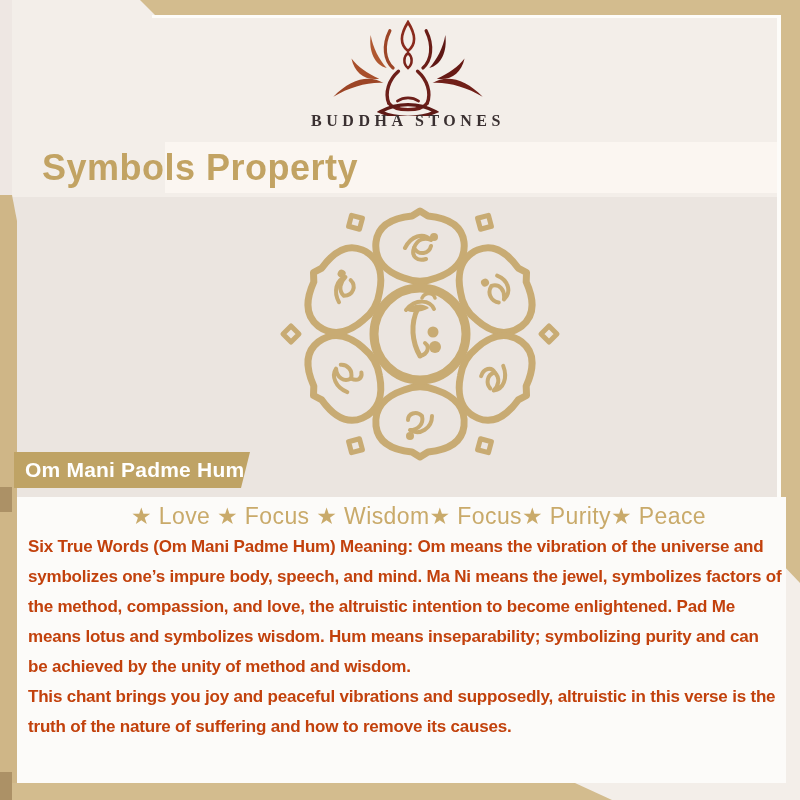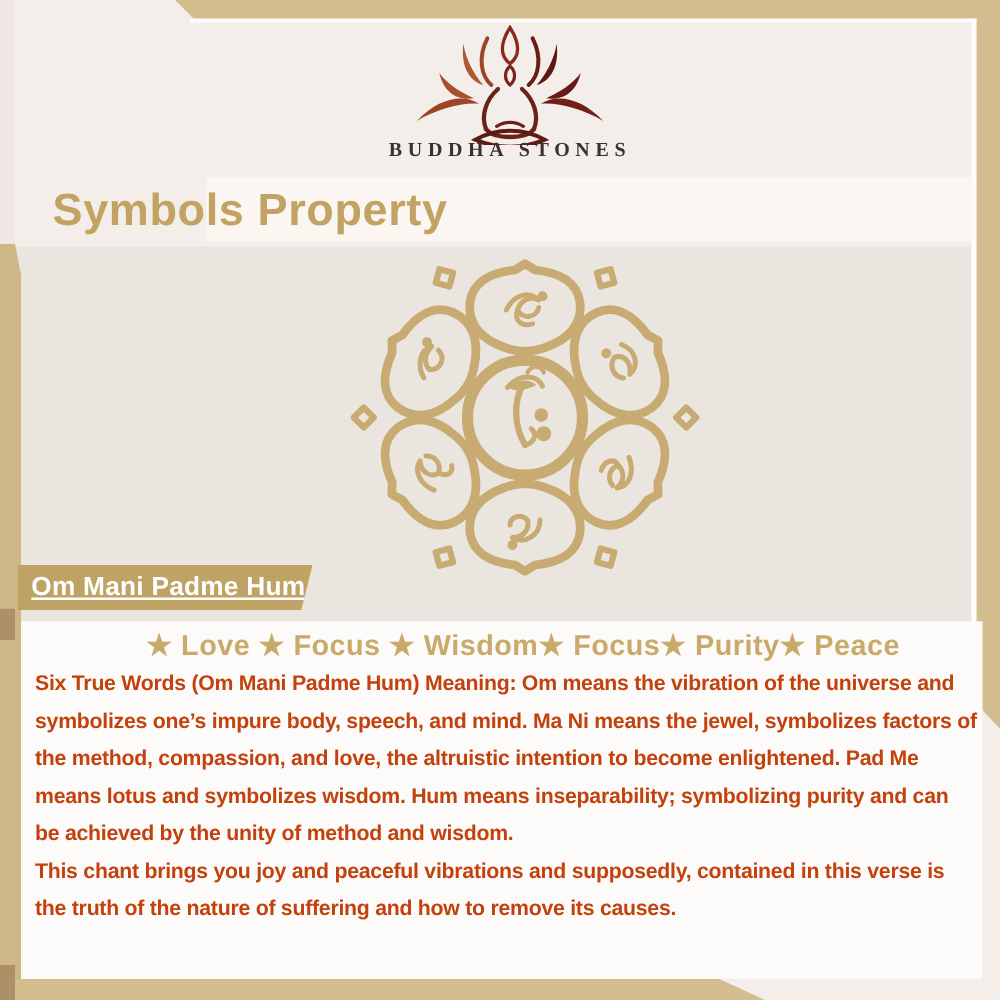--- a/index.html
+++ b/index.html
@@ -34,26 +34,26 @@
   .patch-a{left:0;top:487px;width:12px;height:25px;background:var(--tan-dark,#ac9166);}
   .patch-b{left:0;top:772px;width:12px;height:28px;background:var(--tan-dark,#ac9166);}
   .bottom-band{left:12px;top:783px;width:600px;height:17px;background:var(--tan,#d3bc8e);
     clip-path:polygon(0 0,563px 0,100% 100%,0 100%);}
   .mantra-banner{
     left:14px;top:452px;width:236px;height:36px;background:var(--banner,#bfa365);
     clip-path:polygon(0 0,100% 0,calc(100% - 9px) 100%,0 100%);
   }
   .mantra-banner span{
     display:block;padding-left:11px;line-height:36px;
-    font-size:21px;font-weight:bold;color:#ffffff;letter-spacing:.2px;text-decoration:underline;
+    font-size:21px;font-weight:bold;color:#ffffff;letter-spacing:.2px;
   }
   .content-panel{left:17px;top:497px;width:769px;height:286px;background:var(--panel,#fcfbf9);}
   .stars-line{
     margin:6px 0 2px 0;padding-left:34px;text-align:center;
-    font-size:23px;font-weight:bold;color:var(--stars-gold,#c9aa6a);letter-spacing:.4px;
+    font-size:23px;font-weight:normal;color:var(--stars-gold,#c9aa6a);letter-spacing:.4px;
   }
   .desc{padding:0 4px 0 11px;color:#c2410c;}
   .desc p{
     margin:0;font-size:17px;font-weight:bold;line-height:30px;letter-spacing:-0.2px;
   }
   .logo-svg{left:322px;top:20px;}
   .mandala-svg{left:278px;top:192px;}
 </style>
 </head>
 <body>
@@ -187,17 +187,17 @@
   </svg>
 
   <div class="abs mantra-banner">
     <span>Om Mani Padme Hum</span>
   </div>
 
   <div class="abs content-panel">
     <div class="stars-line">★ Love ★ Focus ★ Wisdom★ Focus★ Purity★ Peace</div>
     <div class="desc">
       <p>Six True Words (Om Mani Padme Hum) Meaning: Om means the vibration of the universe and symbolizes one’s impure body, speech, and mind. Ma Ni means the jewel, symbolizes factors of the method, compassion, and love, the altruistic intention to become enlightened. Pad Me means lotus and symbolizes wisdom. Hum means inseparability; symbolizing purity and can be achieved by the unity of method and wisdom.</p>
-      <p>This chant brings you joy and peaceful vibrations and supposedly, contained in this verse is the truth of the nature of suffering and how to remove its causes.</p>
+      <p>This chant brings you joy and peaceful vibrations and supposedly, altruistic in this verse is the truth of the nature of suffering and how to remove its causes.</p>
     </div>
   </div>
 
 </div>
 
 </body></html>

